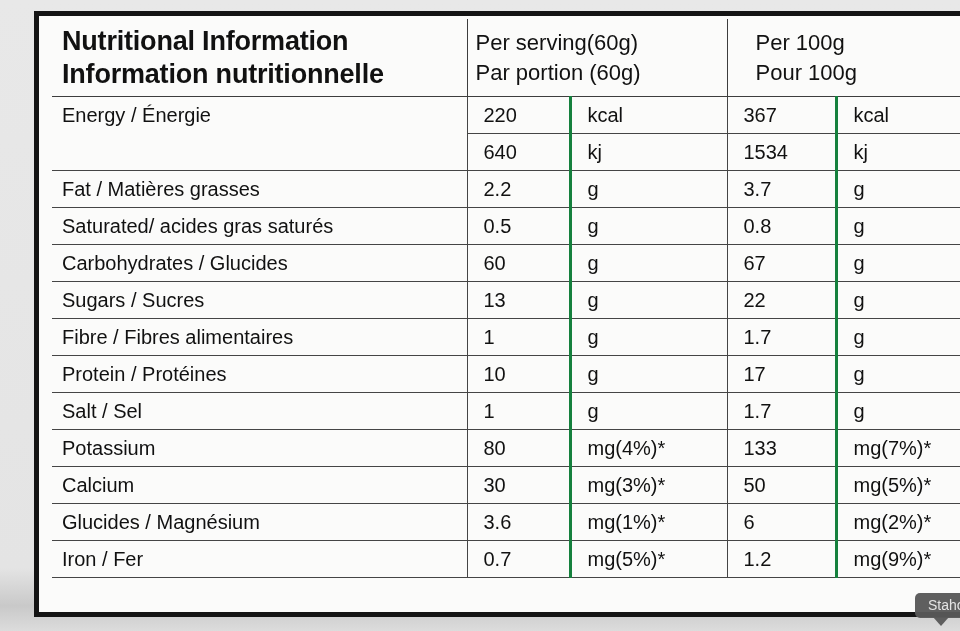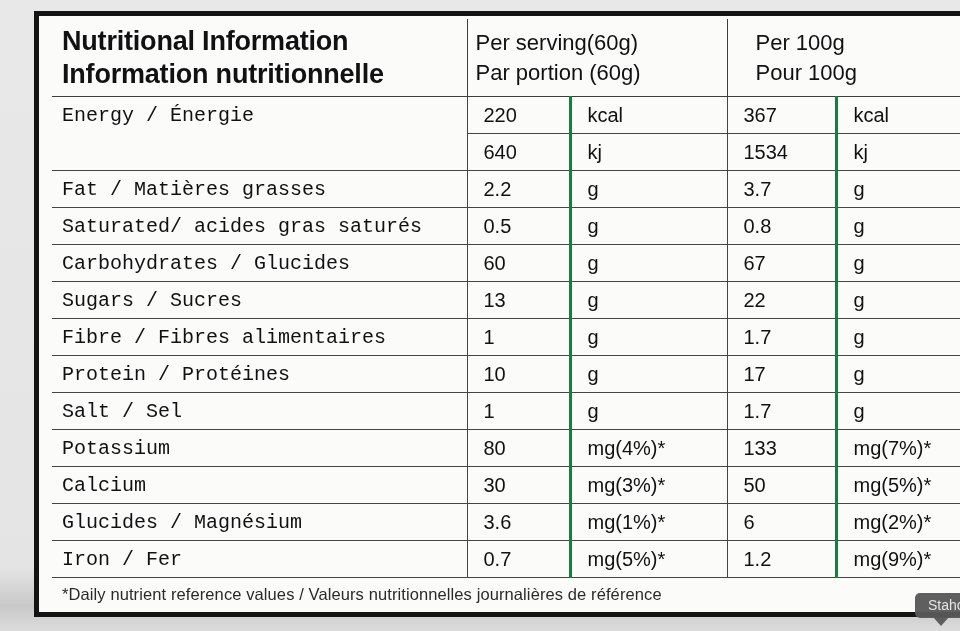--- a/index.html
+++ b/index.html
@@ -31,21 +31,21 @@
   th.th-title { padding-left:10px; border-right:1px solid #3d3d3d;
     font-weight:bold; font-size:27px; line-height:33px; letter-spacing:-0.2px; }
   th.th-serving { padding-left:8px; border-right:1px solid #3d3d3d; }
   th.th-100g { padding-left:28px; }
 
   tbody td {
     height:36px; font-size:20px; vertical-align:middle;
     border-bottom:1px solid #454545; padding:0 0 0 16px;
     white-space:nowrap; overflow:hidden;
   }
-  td.lbl { padding-left:10px; border-right:1px solid #454545;font-family:Liberation Mono, monospace; }
+  td.lbl { padding-left:10px; border-right:1px solid #454545; }
   td.val { border-right:3px solid #15803d; }
   td.unit-mid { border-right:1px solid #454545; }
   td.lbl-span { vertical-align:top; padding-top:7px; }
 
   .footnote {
     position:absolute; left:23px; top:569px;
     font-size:16.5px; color:#2b2b2b; letter-spacing:0.1px;
   }
   .watermark {
     position:absolute; left:915px; top:593px; z-index:5;
@@ -174,19 +174,18 @@
       </tr>
       <tr>
         <td class="lbl">Iron / Fer</td>
         <td class="val">0.7</td>
         <td class="unit-mid">mg(5%)*</td>
         <td class="val">1.2</td>
         <td>mg(9%)*</td>
       </tr>
     </tbody>
   </table>
-  <div class="footnote">*Daily nutrient reference values / Valeurs nutritionnelles journalières de référence</div>
 </div>
 
 <div class="watermark">
   <span>Staho</span>
   <i class="tail"></i>
 </div>
 
 </body></html>

